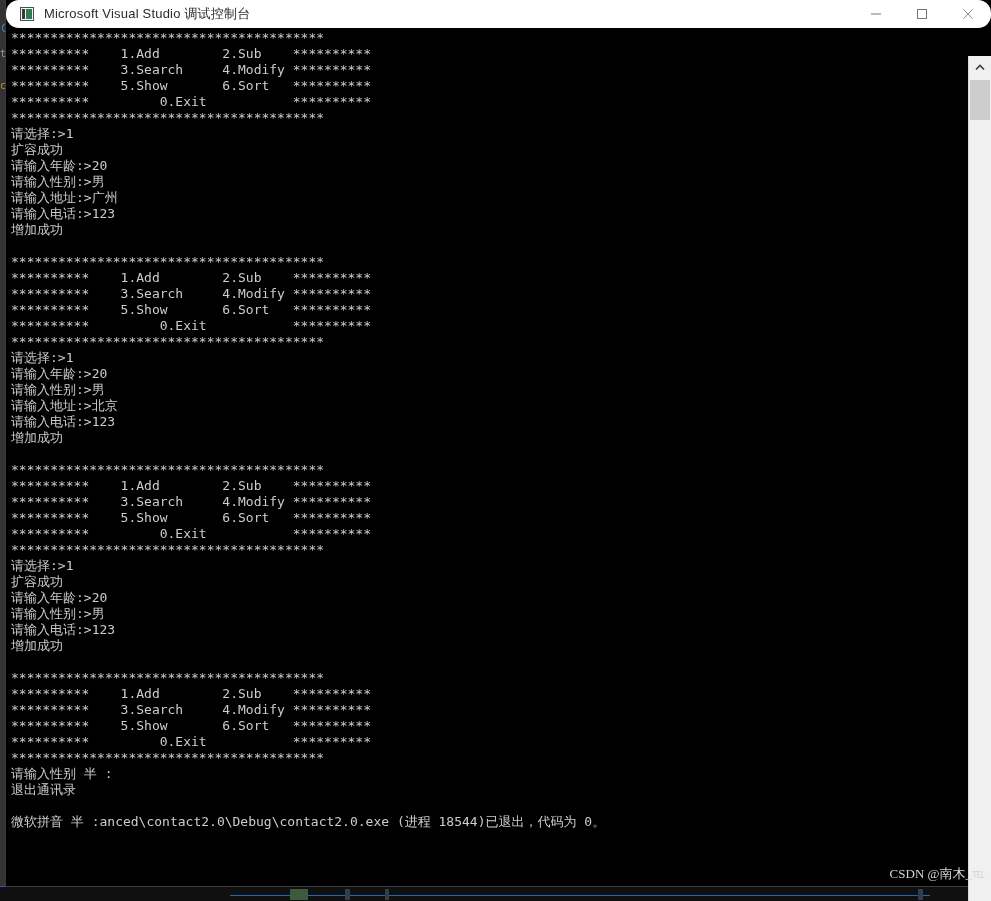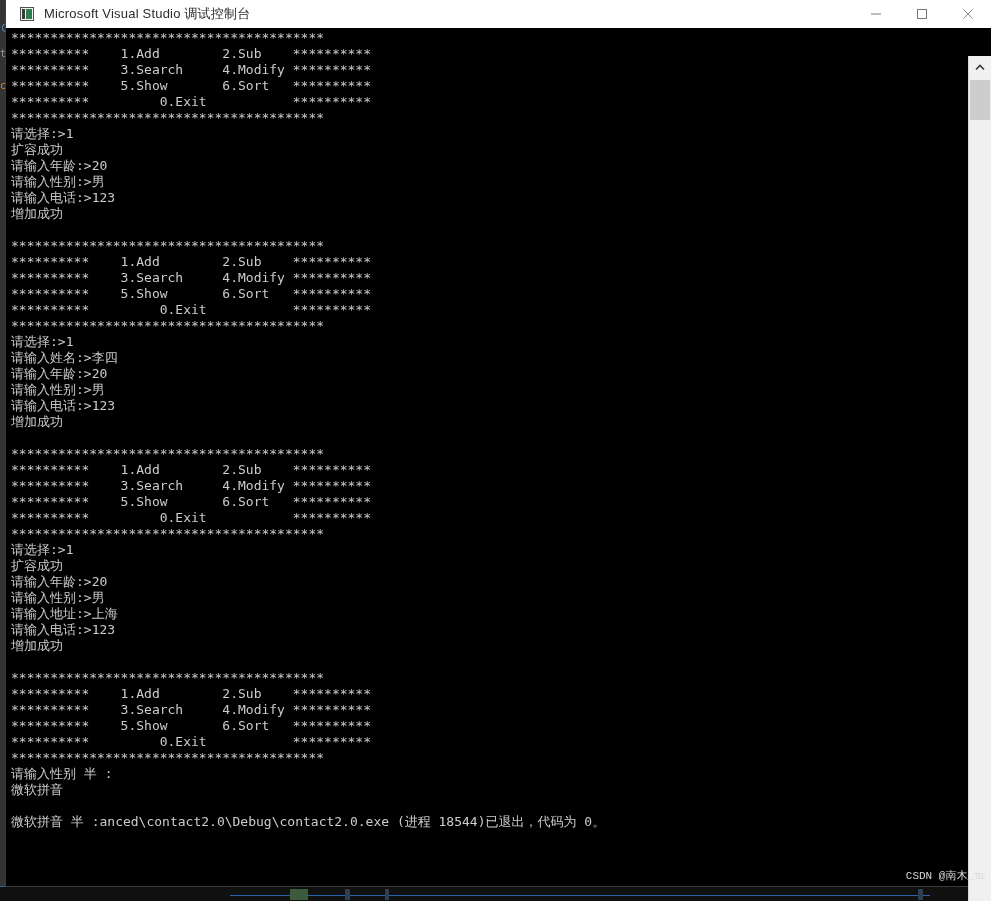--- a/index.html
+++ b/index.html
@@ -19,21 +19,21 @@
   
   .taskbar{position:absolute;left:0;bottom:0;width:991px;height:14px;background:#101010;border-top:1px solid #2a64b0;}
   .tb-chip{position:absolute;bottom:1px;height:11px;background:#3c5a3c;}
   .tb-chip2{position:absolute;bottom:1px;height:11px;background:#2f3f4f;}
   .tb-line{position:absolute;bottom:5px;height:1px;background:#2a64b0;}
 
   
   .win{position:absolute;left:6px;top:0;width:985px;height:886px;background:#000000;
        box-shadow:0 0 0 1px #3a3a3a;}
   .titlebar{position:absolute;left:0;top:0;width:985px;height:28px;background:#ffffff;
-            display:flex;align-items:center;}
+            display:flex;align-items:center;border-radius:13px;}
   .tb-icon{width:14px;height:14px;margin-left:14px;margin-right:10px;position:relative;flex:none;}
   .tb-icon .frame{position:absolute;inset:0;border:1px solid #4f4f4f;background:#f4f4f4;}
   .tb-icon .l{position:absolute;left:2px;top:2px;width:3px;height:10px;background:#3a3a3a;}
   .tb-icon .r{position:absolute;left:6px;top:2px;width:6px;height:10px;background:#2e7d52;}
   .tb-title{font-family:"Liberation Sans","DejaVu Sans",sans-serif;font-size:13px;color:#2b2b2b;
             letter-spacing:.2px;white-space:nowrap;}
   .wbtns{position:absolute;right:0;top:0;height:28px;display:flex;}
   .wbtn{width:46px;height:28px;display:flex;align-items:center;justify-content:center;cursor:default;}
   .wbtn svg{display:block;}
 
@@ -52,22 +52,22 @@
 
   
   .sbar{position:absolute;right:0;top:28px;width:22px;height:858px;background:#f0f0f0;
         border-left:1px solid #d8d8d8;}
   .sb-up,.sb-dn{position:absolute;left:0;width:22px;height:22px;display:flex;align-items:center;justify-content:center;}
   .sb-up{top:0;}
   .sb-dn{bottom:0;}
   .sb-thumb{position:absolute;left:1px;top:24px;width:20px;height:40px;background:#cdcdcd;}
 
   
-  .mark{position:absolute;right:6px;bottom:18px;font-family:Liberation Mono, monospace;
-        font-size:11px;color:#d6d6d6;white-space:nowrap;}
+  .mark{position:absolute;right:6px;bottom:18px;font-family:Liberation Serif, serif;
+        font-size:13px;color:#d6d6d6;white-space:nowrap;}
 </style>
 </head>
 <body>
 
 <div id="root">
 
   <div class="bg-editor">
     <div class="bg-activity"></div>
     <div class="bg-ico" style="top:22px;">⦿</div>
     <div class="bg-snippet" style="top:48px;">t</div>
@@ -118,58 +118,58 @@
             <div class="line">****************************************</div>
             <div class="line">**********    1.Add        2.Sub    **********</div>
             <div class="line">**********    3.Search     4.Modify **********</div>
             <div class="line">**********    5.Show       6.Sort   **********</div>
             <div class="line">**********         0.Exit           **********</div>
             <div class="line">****************************************</div>
             <div class="line">请选择:&gt;1</div>
             <div class="line">扩容成功</div>
             <div class="line">请输入年龄:&gt;20</div>
             <div class="line">请输入性别:&gt;男</div>
+            <div class="line">请输入地址:&gt;广州</div>
             <div class="line">请输入电话:&gt;123</div>
             <div class="line">增加成功</div>
             <div class="line blank"></div>
             <div class="line">****************************************</div>
             <div class="line">**********    1.Add        2.Sub    **********</div>
             <div class="line">**********    3.Search     4.Modify **********</div>
             <div class="line">**********    5.Show       6.Sort   **********</div>
             <div class="line">**********         0.Exit           **********</div>
             <div class="line">****************************************</div>
             <div class="line">请选择:&gt;1</div>
-            <div class="line">请输入姓名:&gt;李四</div>
             <div class="line">请输入年龄:&gt;20</div>
             <div class="line">请输入性别:&gt;男</div>
+            <div class="line">请输入地址:&gt;北京</div>
             <div class="line">请输入电话:&gt;123</div>
             <div class="line">增加成功</div>
             <div class="line blank"></div>
             <div class="line">****************************************</div>
             <div class="line">**********    1.Add        2.Sub    **********</div>
             <div class="line">**********    3.Search     4.Modify **********</div>
             <div class="line">**********    5.Show       6.Sort   **********</div>
             <div class="line">**********         0.Exit           **********</div>
             <div class="line">****************************************</div>
             <div class="line">请选择:&gt;1</div>
             <div class="line">扩容成功</div>
             <div class="line">请输入年龄:&gt;20</div>
             <div class="line">请输入性别:&gt;男</div>
-            <div class="line">请输入地址:&gt;上海</div>
             <div class="line">请输入电话:&gt;123</div>
             <div class="line">增加成功</div>
             <div class="line blank"></div>
             <div class="line">****************************************</div>
             <div class="line">**********    1.Add        2.Sub    **********</div>
             <div class="line">**********    3.Search     4.Modify **********</div>
             <div class="line">**********    5.Show       6.Sort   **********</div>
             <div class="line">**********         0.Exit           **********</div>
             <div class="line">****************************************</div>
             <div class="line">请输入性别 半 :</div>
-            <div class="line">微软拼音</div>
+            <div class="line">退出通讯录</div>
             <div class="line blank"></div>
             <div class="line">微软拼音 半 :anced\contact2.0\Debug\contact2.0.exe (进程 18544)已退出，代码为 0。</div>
           </div>
       </div>
 
       <div class="sbar">
         <div class="sb-up">
           <svg width="10" height="7" viewBox="0 0 10 7">
               <path d="M1 5.5 L5 1.5 L9 5.5" fill="none" stroke="#3a3a3a" stroke-width="1.6"></path>
             </svg>

